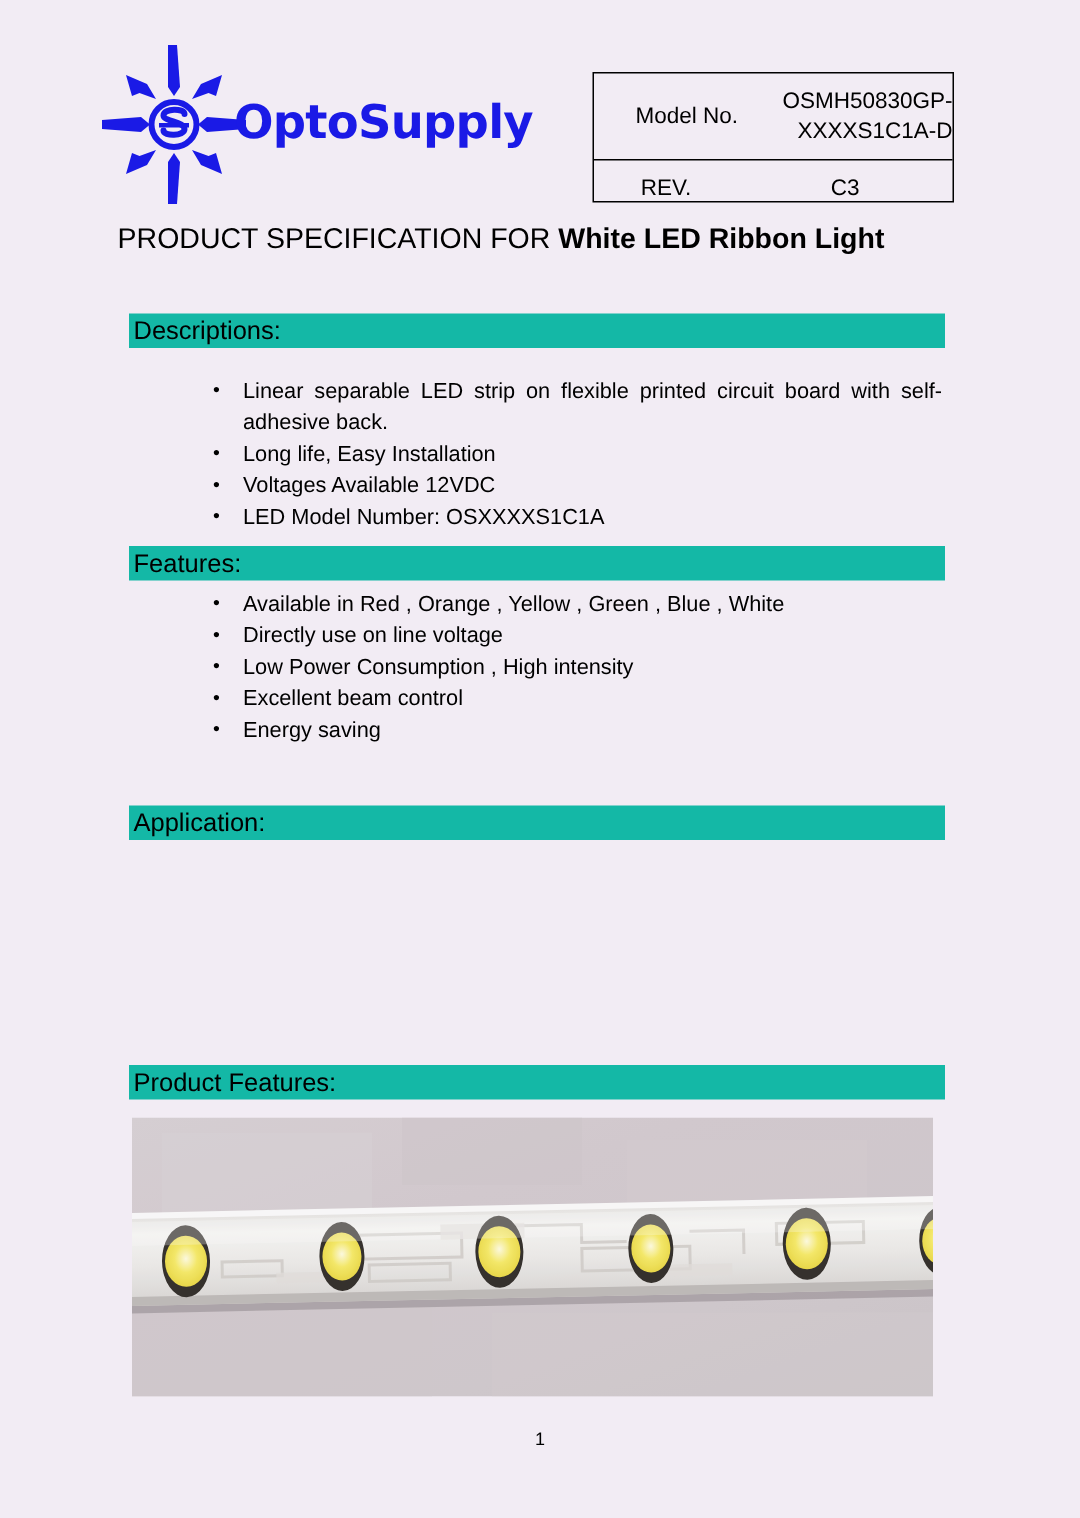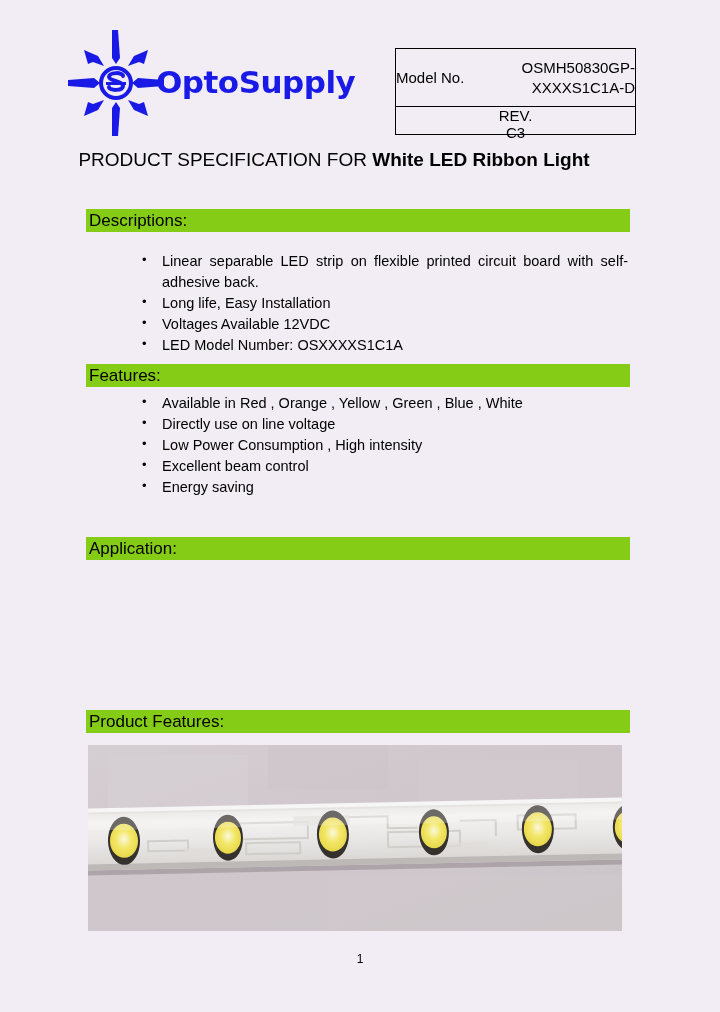--- a/index.html
+++ b/index.html
@@ -59,27 +59,26 @@
     background: #f2ecf4;
   }
   .model-row {
     display: flex;
     align-items: center;
     height: 57px;
     border-bottom: 1.5px solid #000;
   }
   .rev-row {
     display: flex;
-    align-items: center;
+    align-items: flex-end;
     height: 27px;
-    flex-direction: column;
   }
   .model-label {
     width: 96px;
-    text-align: left;
+    text-align: right;
     font-size: 15px;
     line-height: 1.15;
   }
   .model-value {
     flex: 1;
     text-align: right;
     font-size: 15px;
     line-height: 1.28;
   }
   .rev-label {
@@ -107,21 +106,21 @@
     font-weight: bold;
   }
 
   
   .section {
     position: absolute;
     left: 86px;
     width: 544px;
   }
   .section-bar {
-    background: #84cc16;
+    background: #14b8a6;
     height: 23px;
     line-height: 23px;
     padding-left: 3px;
     font-size: 17px;
     box-sizing: border-box;
   }
   ul.bullets {
     margin: 6px 0 0 0;
     padding: 0 0 0 54px;
     list-style: none;

